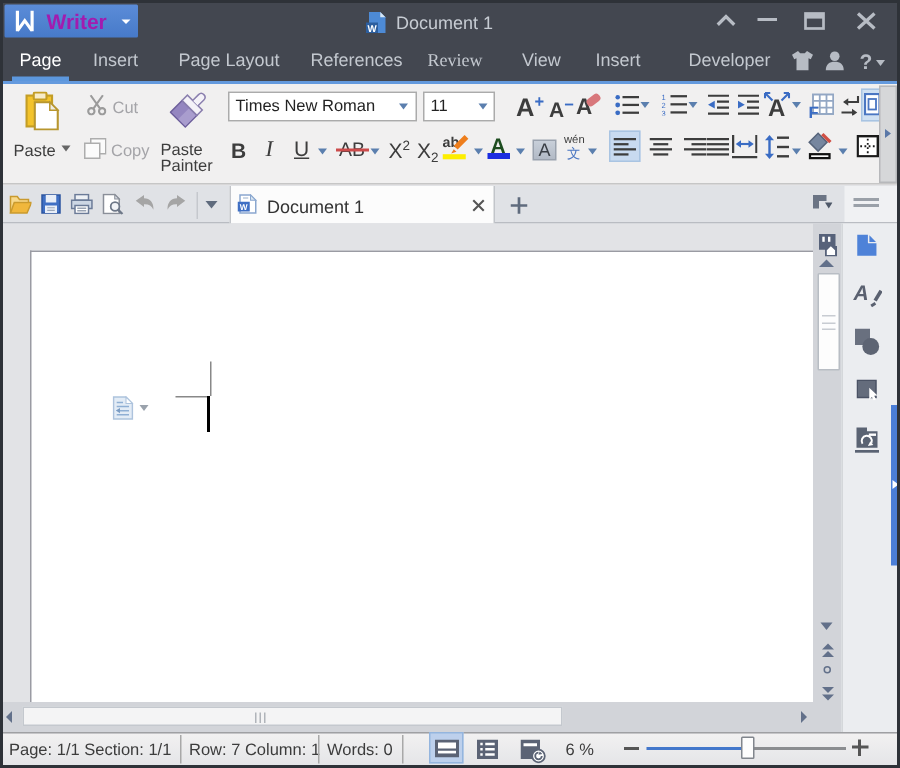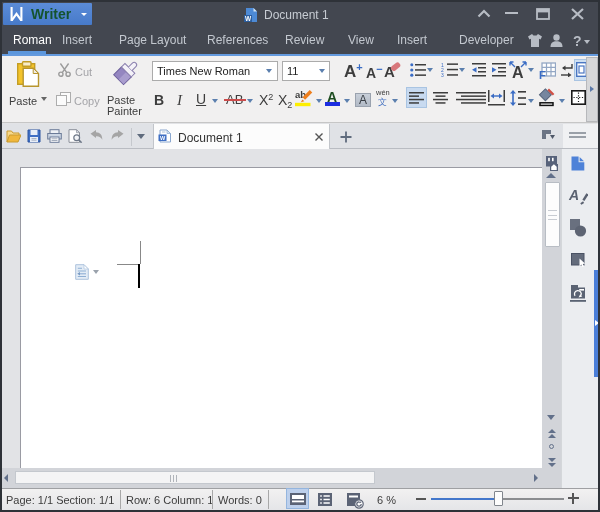--- a/index.html
+++ b/index.html
@@ -11,21 +11,21 @@
 </head>
 <body>
 
 <div class="abs" style="left:0;top:0;width:600px;height:54px;background:#434750;"></div>
 
 <div class="abs" style="left:3px;top:3px;width:89px;height:22px;background:linear-gradient(#5b8cd8,#477ac9);border-radius:1px;"></div>
 <svg class="abs" style="left:10px;top:7px;" width="13" height="14" viewBox="0 0 13 14">
   <path d="M1.6 0 L1.6 14 M11.4 0 L11.4 14" stroke="#fff" stroke-width="2.1" fill="none"></path>
   <path d="M1.6 13.6 L6.5 6.8 L11.4 13.6" stroke="#fff" stroke-width="2.1" fill="none" stroke-linejoin="miter"></path>
 </svg>
-<div class="abs" style="left:31px;top:6px;width:50px;height:18px;color:#14532d;font-size:14px;font-weight:bold;letter-spacing:0px;">Writer</div>
+<div class="abs" style="left:31px;top:6px;width:50px;height:18px;color:#a21caf;font-size:14px;font-weight:bold;letter-spacing:0px;">Writer</div>
 <div class="abs" style="left:81px;top:13px;width:0;height:0;border-left:3.2px solid transparent;border-right:3.2px solid transparent;border-top:3.8px solid #fff;"></div>
 
 <svg class="abs" style="left:243px;top:7px;" width="16" height="16" viewBox="0 0 16 16">
   <path d="M3 1 L10.5 1 L14 4.5 L14 15 L3 15 Z" fill="#4d8ad5"></path>
   <path d="M10.5 1 L14 4.5 L10.5 4.5 Z" fill="#d6e6f5"></path>
   <rect x="1" y="8" width="8" height="7" fill="#2c5e9e"></rect>
   <text x="5" y="14" font-size="6.5" fill="#fff" text-anchor="middle" font-weight="bold" font-family="Liberation Sans">W</text>
 </svg>
 <div class="abs" style="left:264px;top:8px;color:#c7ccd3;font-size:12px;">Document 1</div>
 
@@ -35,25 +35,25 @@
 <div class="abs" style="left:505px;top:12px;width:13px;height:2px;background:#b7bcc4;"></div>
 <svg class="abs" style="left:536px;top:8px;" width="14" height="12" viewBox="0 0 14 12">
   <rect x="1" y="1" width="12" height="10" fill="none" stroke="#b7bcc4" stroke-width="1.8"></rect>
   <rect x="1" y="1" width="12" height="3.4" fill="#b7bcc4"></rect>
 </svg>
 <svg class="abs" style="left:571px;top:8px;" width="13" height="12" viewBox="0 0 13 12">
   <path d="M1 1 L12 11 M12 1 L1 11" stroke="#b7bcc4" stroke-width="2.2" fill="none"></path>
 </svg>
 
 <div class="abs" style="left:0;top:33px;height:16px;width:600px;color:#c3c8cf;font-size:12px;">
-  <span class="abs" style="left:13px;color:#fff;">Roman</span>
+  <span class="abs" style="left:13px;color:#fff;">Page</span>
   <span class="abs" style="left:62px;">Insert</span>
   <span class="abs" style="left:119px;">Page Layout</span>
   <span class="abs" style="left:207px;">References</span>
-  <span class="abs" style="left:285px;">Review</span>
+  <span class="abs" style="left:285px;font-family:Liberation Serif, serif;">Review</span>
   <span class="abs" style="left:348px;">View</span>
   <span class="abs" style="left:397px;">Insert</span>
   <span class="abs" style="left:459px;">Developer</span>
 </div>
 
 <div class="abs" style="left:8px;top:51px;width:38px;height:3px;background:#5c97dd;"></div>
 <div class="abs" style="left:0;top:54px;width:600px;height:2px;background:#649ade;"></div>
 
 <svg class="abs" style="left:528px;top:34px;" width="14" height="13" viewBox="0 0 14 13">
   <path d="M4 0 L5.5 1.5 L8.5 1.5 L10 0 L14 2.5 L12.5 5.5 L11 4.8 L11 13 L3 13 L3 4.8 L1.5 5.5 L0 2.5 Z" fill="#b7bcc4"></path>
@@ -394,21 +394,21 @@
 <div class="abs" style="left:4px;top:474px;width:0;height:0;border-top:4px solid transparent;border-bottom:4px solid transparent;border-right:4.5px solid #62708a;"></div>
 <div class="abs" style="left:15px;top:470.5px;width:360px;height:13px;background:#f4f4f5;border:1px solid #c4c8ce;"></div>
 <div class="abs" style="left:170px;top:474.5px;width:1px;height:7px;background:#b0b4ba;"></div>
 <div class="abs" style="left:173px;top:474.5px;width:1px;height:7px;background:#b0b4ba;"></div>
 <div class="abs" style="left:176px;top:474.5px;width:1px;height:7px;background:#b0b4ba;"></div>
 <div class="abs" style="left:534px;top:474px;width:0;height:0;border-top:4px solid transparent;border-bottom:4px solid transparent;border-left:4.5px solid #62708a;"></div>
 
 <div class="abs" style="left:0;top:487.5px;width:600px;height:24.5px;background:linear-gradient(#f2f1f1,#e3e4e7);border-top:1px solid #9fa0a3;"></div>
 <div class="abs" style="left:6px;top:494px;font-size:11px;color:#3c3c3c;">Page: 1/1 Section: 1/1</div>
 <div class="abs" style="left:120px;top:490px;width:1px;height:19px;background:#a8a8a8;"></div>
-<div class="abs" style="left:126px;top:494px;font-size:11px;color:#3c3c3c;">Row: 6 Column: 1</div>
+<div class="abs" style="left:126px;top:494px;font-size:11px;color:#3c3c3c;">Row: 7 Column: 1</div>
 <div class="abs" style="left:212px;top:490px;width:1px;height:19px;background:#a8a8a8;"></div>
 <div class="abs" style="left:218px;top:494px;font-size:11px;color:#3c3c3c;">Words: 0</div>
 <div class="abs" style="left:268px;top:490px;width:1px;height:19px;background:#a8a8a8;"></div>
 
 <div class="abs" style="left:286px;top:488px;width:23px;height:21px;background:#bdd0ec;border:1px solid #94b5de;"></div>
 <svg class="abs" style="left:290px;top:493px;" width="16" height="12" viewBox="0 0 16 12">
   <rect x="0" y="0" width="16" height="12" fill="#5b6375"></rect>
   <rect x="2" y="2" width="12" height="4" fill="#fff"></rect>
   <rect x="2" y="7.5" width="12" height="1.8" fill="#fff"></rect>
 </svg>

